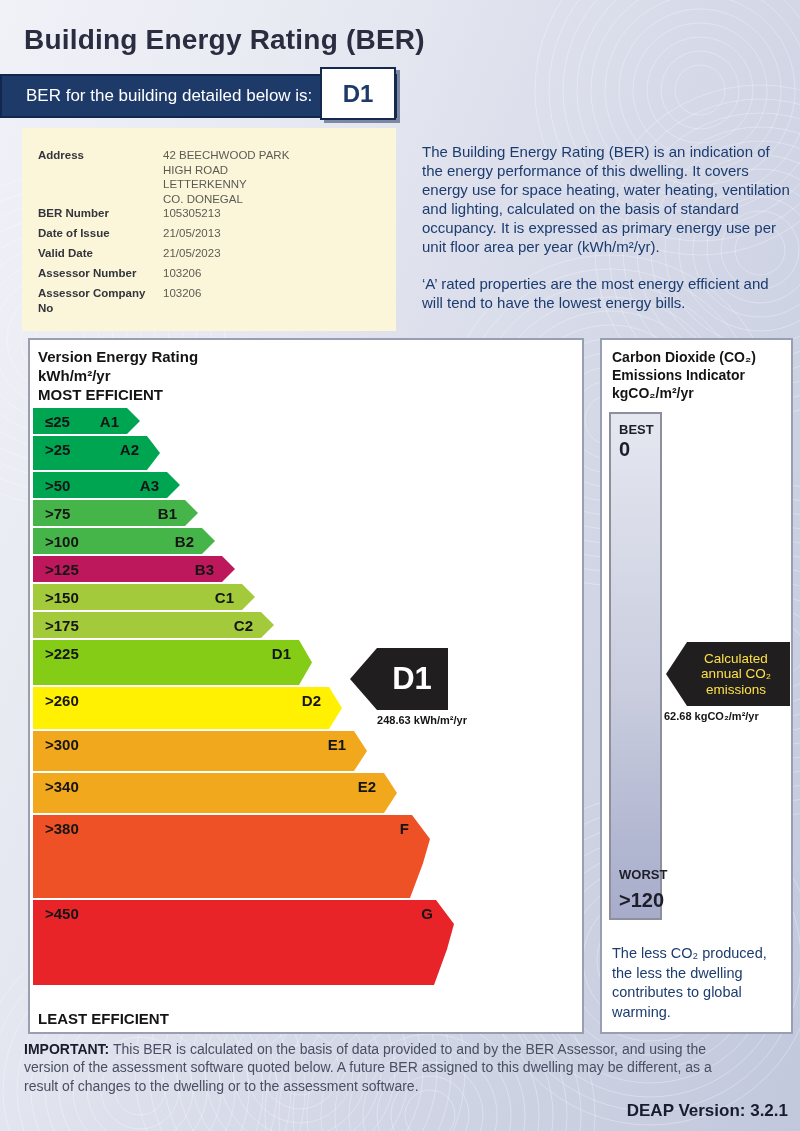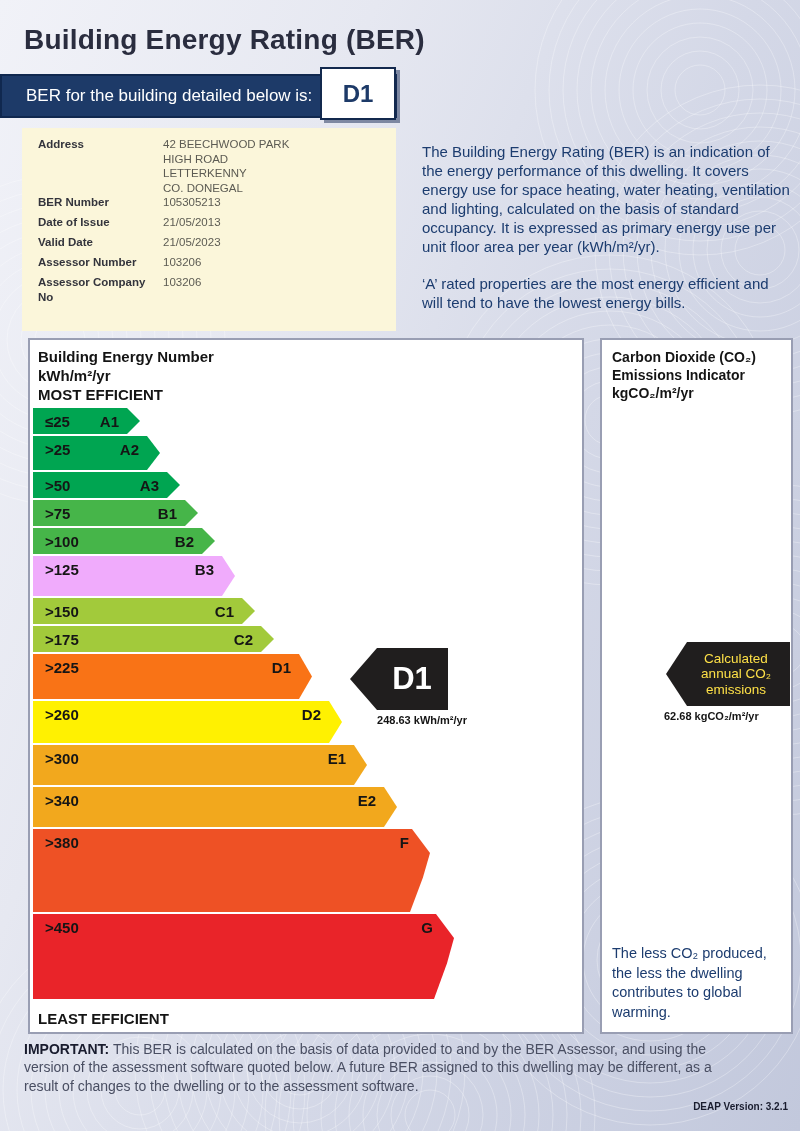--- a/index.html
+++ b/index.html
@@ -16,21 +16,21 @@
   .abs { position:absolute; }
 
   
   .page-title { left:24px; top:24px; font-size:28px; font-weight:bold; color:#2A2D3F; letter-spacing:0.2px; z-index:2; }
   .banner { left:0; top:74px; width:397px; height:44px; background:#1D3A68; border:2px solid #10284F; z-index:2; display:flex; align-items:center; }
   .banner-label { color:#FFFFFF; font-size:17px; padding-left:24px; }
   .rating-box { left:320px; top:67px; width:76px; height:53px; background:#FFFFFF; border:2px solid #13294E; box-shadow:4px 3px 0 rgba(23,42,84,0.5); z-index:3; display:flex; align-items:center; justify-content:center; }
   .rating-box span { color:#1D3A68; font-size:24px; font-weight:bold; }
 
   
-  .address-panel { left:22px; top:128px; width:374px; height:203px; background:#FBF6DA; z-index:2; padding:9px 0 0 16px; font-size:11.5px; }
+  .address-panel { left:22px; top:128px; width:374px; height:203px; background:#FBF6DA; z-index:2; padding:20px 0 0 16px; font-size:11.5px; }
   .row { display:flex; line-height:14.5px; }
   .row .lbl { width:125px; font-weight:bold; color:#33343C; }
   .row .val { color:#5C5B53; }
   .addr-lines { line-height:14.5px; color:#5C5B53; }
   .fields { }
   .fields .row { margin-bottom:5.6px; }
 
   
   .intro { left:422px; top:142px; width:368px; z-index:2; color:#1C3C6F; font-size:15px; line-height:1.27; }
   .intro p + p { margin-top:18px; }
@@ -66,21 +66,21 @@
   .co2-arrow { left:64px; top:302px; width:124px; height:64px; background:#201E1E;
     clip-path:polygon(0 50%, 21px 0, 100% 0, 100% 100%, 21px 100%);
     display:flex; flex-direction:column; align-items:center; justify-content:center; padding-left:16px; }
   .co2-arrow span { color:#fde047; font-size:13.5px; line-height:1.16; }
   .co2-value { left:62px; top:370px; width:130px; font-size:11px; font-weight:bold; color:#141414; }
   .co2-note { left:10px; top:604px; width:174px; font-size:14.5px; line-height:1.35; color:#1C3C6F; }
 
   
   .footer { left:24px; top:1040px; width:712px; font-size:14px; line-height:1.32; color:#494E62; z-index:2; }
   .footer b { color:#191C2E; }
-  .deap { right:12px; top:1101px; font-size:10px; font-weight:bold; color:#191C2E; z-index:2; }
+  .deap { right:12px; top:1101px; font-size:17px; font-weight:bold; color:#191C2E; z-index:2; }
 </style>
 </head>
 <body>
 
 <div class="page">
 
   <svg class="bg" width="800" height="1131" viewBox="0 0 800 1131">
       <circle cx="700" cy="90" r="25"></circle>
       <circle cx="700" cy="90" r="39"></circle>
       <circle cx="700" cy="90" r="53"></circle>
@@ -225,21 +225,21 @@
     </div>
   </div>
 
   <div class="abs intro">
     <p>The Building Energy Rating (BER) is an indication of the energy performance of this dwelling.  It covers energy use for space heating, water heating, ventilation and lighting, calculated on the basis of standard occupancy. It is expressed as primary energy use per unit floor area per year (kWh/m²/yr).</p>
     <p>‘A’ rated properties are the most energy efficient and will tend to have the lowest energy bills.</p>
   </div>
 
   <div class="abs chart-panel">
     <div class="abs chart-head">
-      <div>Building Energy Number</div>
+      <div>Version Energy Rating</div>
       <div>kWh/m²/yr</div>
       <div>MOST EFFICIENT</div>
     </div>
     <div class="abs bands">
         <div class="band" style="width: 107px; height: 26px; background: rgb(0, 165, 81);">
           <span class="thr">≤25</span>
           <span class="letter">A1</span>
         </div>
         <div class="band" style="width: 127px; height: 34px; background: rgb(0, 165, 81);">
           <span class="thr">&gt;25</span>
@@ -250,33 +250,33 @@
           <span class="letter">A3</span>
         </div>
         <div class="band" style="width: 165px; height: 26px; background: rgb(70, 181, 73);">
           <span class="thr">&gt;75</span>
           <span class="letter">B1</span>
         </div>
         <div class="band" style="width: 182px; height: 26px; background: rgb(70, 181, 73);">
           <span class="thr">&gt;100</span>
           <span class="letter">B2</span>
         </div>
-        <div class="band" style="width: 202px; height: 40px; background: #f0abfc;">
+        <div class="band" style="width: 202px; height: 26px; background: #be185d;">
           <span class="thr">&gt;125</span>
           <span class="letter">B3</span>
         </div>
         <div class="band" style="width: 222px; height: 26px; background: rgb(162, 202, 59);">
           <span class="thr">&gt;150</span>
           <span class="letter">C1</span>
         </div>
         <div class="band" style="width: 241px; height: 26px; background: rgb(162, 202, 59);">
           <span class="thr">&gt;175</span>
           <span class="letter">C2</span>
         </div>
-        <div class="band" style="width: 279px; height: 45px; background: #f97316;">
+        <div class="band" style="width: 279px; height: 45px; background: #84cc16;">
           <span class="thr">&gt;225</span>
           <span class="letter">D1</span>
         </div>
         <div class="band" style="width: 309px; height: 42px; background: rgb(255, 241, 1);">
           <span class="thr">&gt;260</span>
           <span class="letter">D2</span>
         </div>
         <div class="band" style="width: 334px; height: 40px; background: rgb(242, 168, 29);">
           <span class="thr">&gt;300</span>
           <span class="letter">E1</span>
@@ -300,20 +300,26 @@
     <div class="abs pointer-value">248.63 kWh/m²/yr</div>
     <div class="abs least-eff">LEAST EFFICIENT</div>
   </div>
 
   <div class="abs co2-panel">
     <div class="abs co2-head">
       <div>Carbon Dioxide (CO₂)</div>
       <div>Emissions Indicator</div>
       <div>kgCO₂/m²/yr</div>
     </div>
+    <div class="abs co2-bar">
+      <span class="best-lbl">BEST</span>
+      <span class="best-val">0</span>
+      <span class="worst-lbl">WORST</span>
+      <span class="worst-val">&gt;120</span>
+    </div>
     <div class="abs co2-arrow">
       <span>Calculated</span>
       <span>annual CO₂</span>
       <span>emissions</span>
     </div>
     <div class="abs co2-value">62.68 kgCO₂/m²/yr</div>
     <div class="abs co2-note">The less CO₂ produced, the less the dwelling contributes to global warming.</div>
   </div>
 
   <div class="abs footer"><b>IMPORTANT:</b><span> This BER is calculated on the basis of data provided to and by the BER Assessor, and using the version of the assessment software quoted below.  A future BER assigned to this dwelling may be different, as a result of changes to the dwelling or to the assessment software.</span></div>

